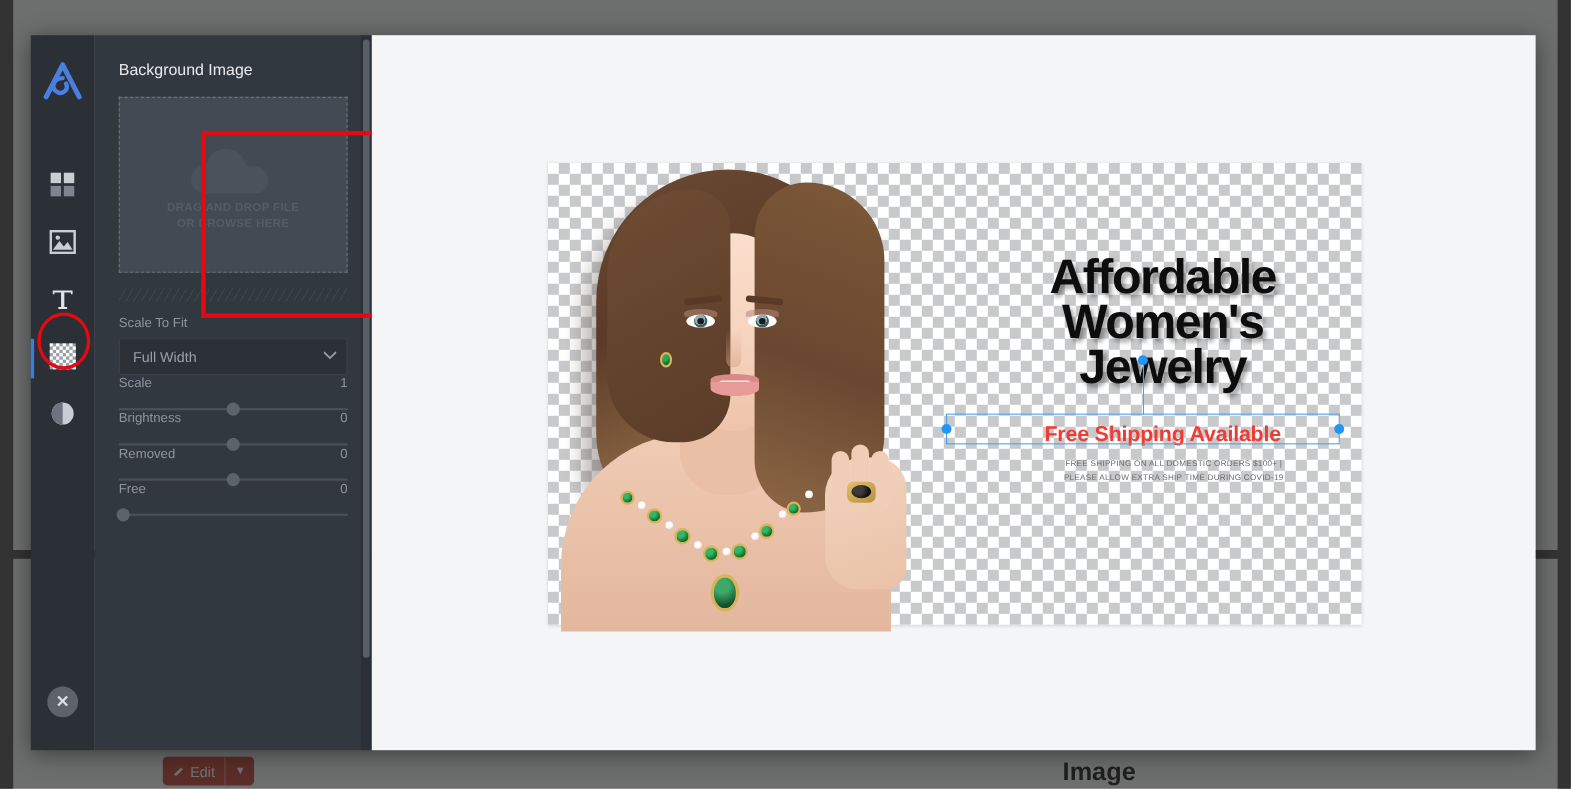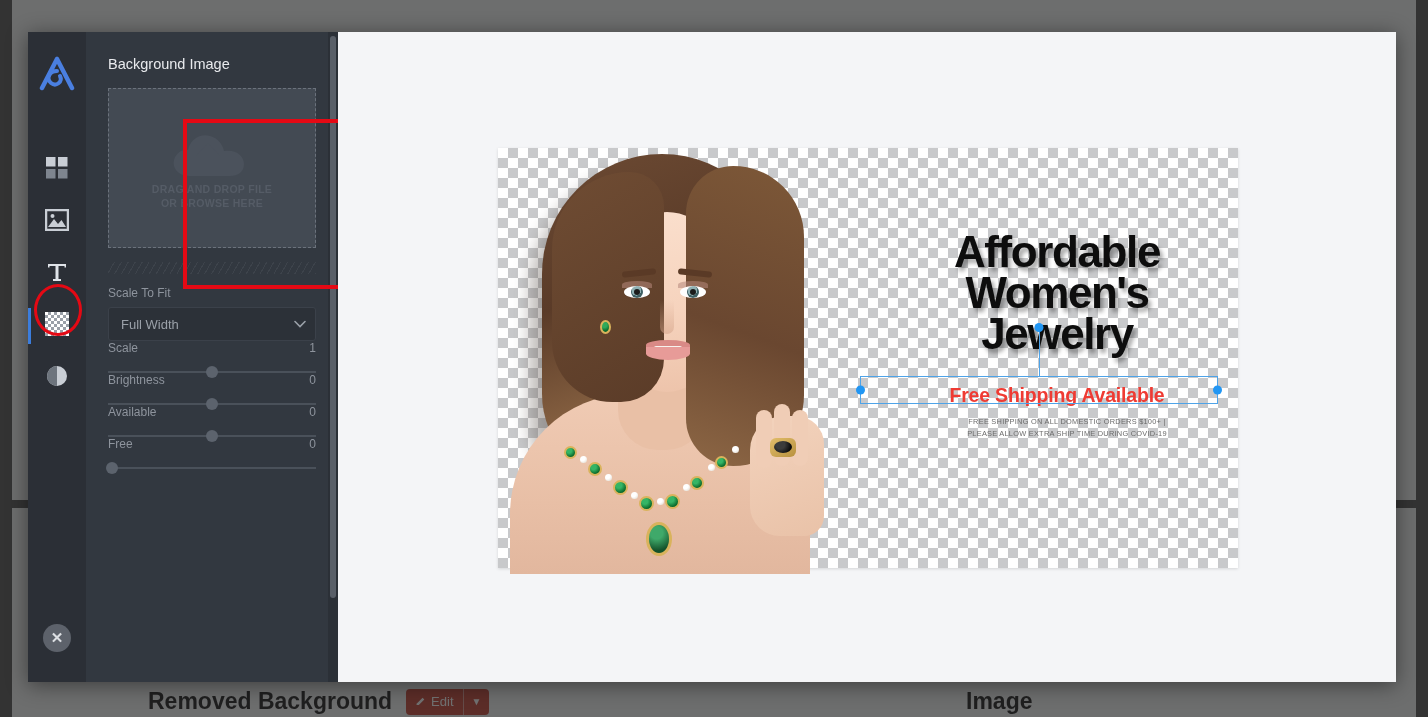--- a/index.html
+++ b/index.html
@@ -263,21 +263,20 @@
 <body>
 
 <div id="bg-page">
   <div id="bg-sheet-top">
     
   </div>
 
   <div id="bg-sheet-bottom"></div>
 
   <div id="bg-card-left">
-    <span class="ttl">Removed Background</span>
     <span id="bg-edit-btn">
       <span class="lbl">
         <svg width="11" height="11" viewBox="0 0 16 16" aria-hidden="true">
           <path d="M2 13 L3 10.5 L11 2.5 L13.5 5 L5.5 13 Z" fill="#ffffff"></path>
         </svg>
         <span>Edit</span>
       </span>
       <span class="sep"></span>
       <span class="caret">▼</span>
     </span>
@@ -436,21 +435,21 @@
           <span>Brightness</span>
           <span>0</span>
         </div>
         <div class="slider-track">
           <span class="slider-thumb" style="left:50%"></span>
         </div>
       </div>
 
       <div class="slider-block">
         <div class="slider-head">
-          <span>Available</span>
+          <span>Removed</span>
           <span>0</span>
         </div>
         <div class="slider-track">
           <span class="slider-thumb" style="left:50%"></span>
         </div>
       </div>
 
       <div class="slider-block">
         <div class="slider-head">
           <span>Free</span>

